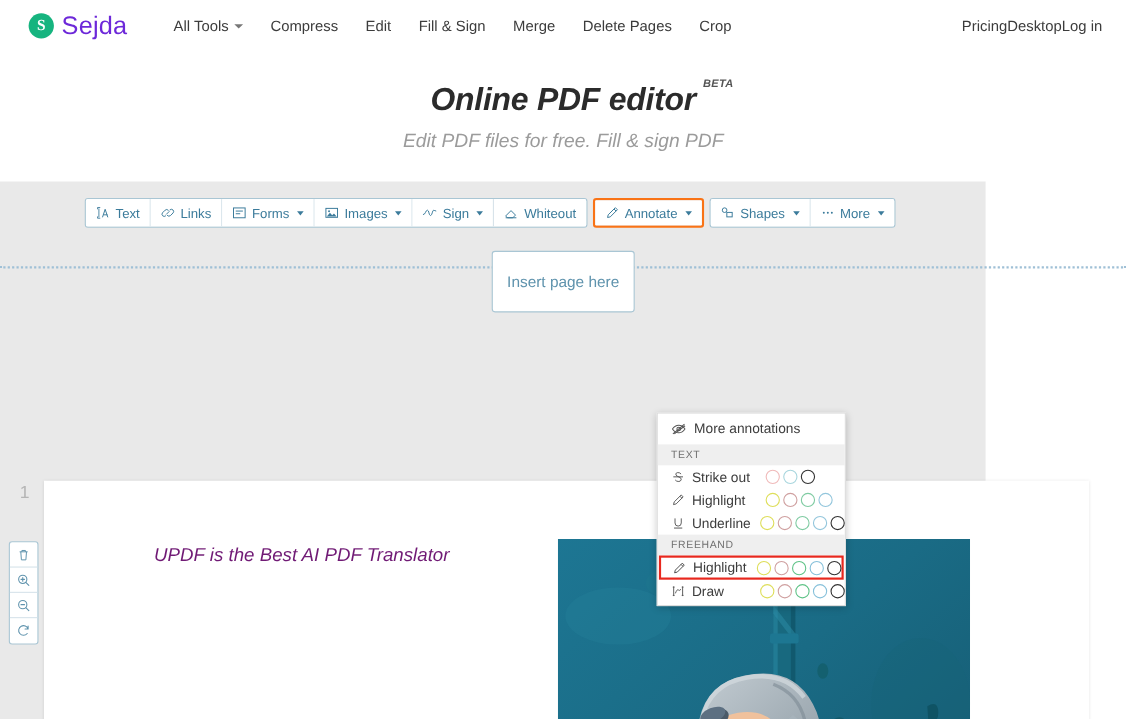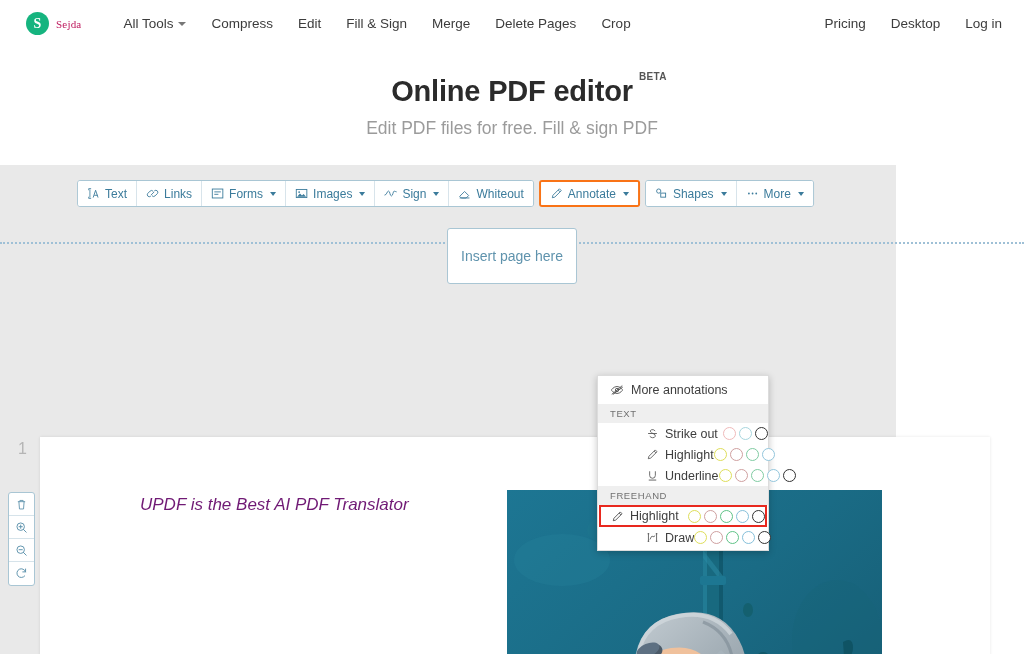--- a/index.html
+++ b/index.html
@@ -18,36 +18,36 @@
     display: flex; align-items: center;
   }
   .brand { display: flex; align-items: center; margin-left: 26px; gap: 7px; }
   .brand-logo {
     width: 23px; height: 23px; border-radius: 50%;
     background: #16b47f;
     color: #fff; font-size: 14px; font-weight: bold;
     display: flex; align-items: center; justify-content: center;
     font-family: "Liberation Serif", serif;
   }
-  .brand-name { color: #be185d; font-size: 11px; letter-spacing: .2px; font-family: Liberation Serif, serif; }
+  .brand-name { color: #6d28d9; font-size: 23px; letter-spacing: .2px; }
   .nav-items { display: flex; align-items: center; margin-left: 42px; gap: 25px; }
   .nav-item {
     font-size: 13.5px; color: #3c3c3c; cursor: pointer;
     display: flex; align-items: center; gap: 5px; white-space: nowrap;
   }
-  .nav-right { position: absolute; right: 22px; display: flex; gap: 25px; align-items: center; }
+  .nav-right { position: absolute; right: 22px; display: flex; align-items: center; }
   .caret-sm {
     display: inline-block; width: 0; height: 0;
     border-left: 4px solid transparent; border-right: 4px solid transparent;
     border-top: 4px solid #777;
   }
 
   
   .hero { position: absolute; top: 47px; left: 0; width: 1024px; height: 118px; background: #fff;
-          display: flex; flex-direction: column; align-items: center; }
+          display: flex; flex-direction: column; align-items: center; font-style: italic; }
   .hero-title {
     margin-top: 28px; font-size: 29px; font-weight: bold; color: #2b2b2b;
     position: relative; letter-spacing: -.2px;
   }
   .hero-beta {
     position: absolute; top: -4px; right: -34px;
     font-size: 10px; font-weight: bold; color: #555; letter-spacing: .3px;
   }
   .hero-sub { margin-top: 10px; font-size: 17.5px; color: #9b9b9b; }
 
@@ -135,21 +135,21 @@
   .dd-top {
     display: flex; align-items: center; gap: 7px;
     padding: 7px 0 7px 12px; font-size: 12.5px; color: #3d3d3d; cursor: pointer;
   }
   .dd-sec {
     background: #efefef; font-size: 9.5px; color: #707070;
     letter-spacing: .6px; padding: 4px 0 4px 12px;
   }
   .dd-row {
     display: flex; align-items: center; height: 21px;
-    padding-left: 12px; cursor: pointer; position: relative; margin-left: 36px;
+    padding-left: 12px; cursor: pointer; position: relative;
   }
   .dd-label {
     display: flex; align-items: center; gap: 6px;
     font-size: 12.5px; color: #3d3d3d; width: 86px;
   }
   .swatches { display: flex; gap: 3px; align-items: center; }
   .sw {
     width: 13px; height: 13px; border-radius: 50%;
     border: 1.6px solid #000; background: #fff;
   }

